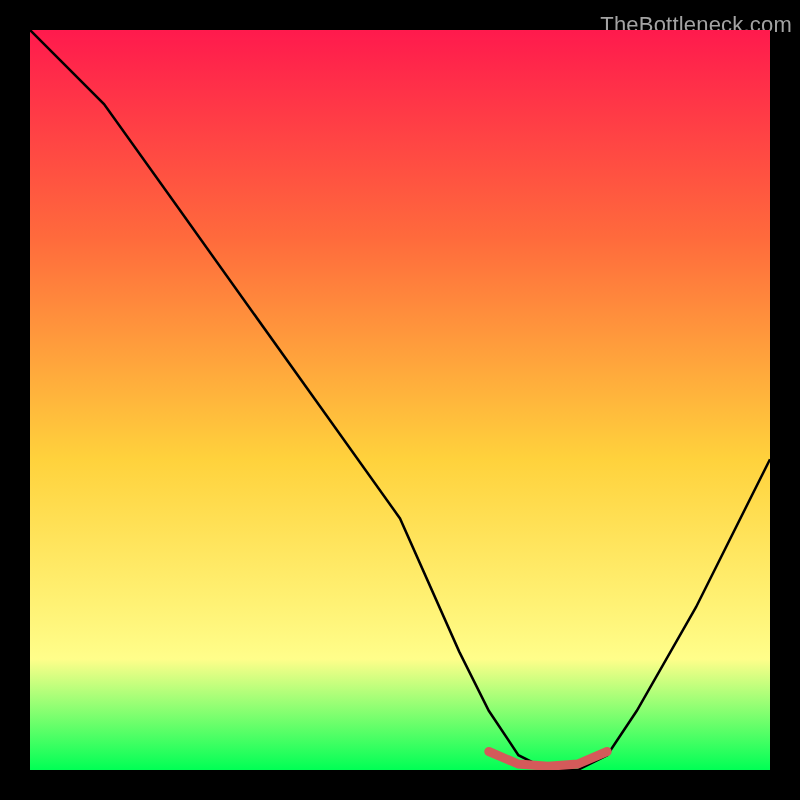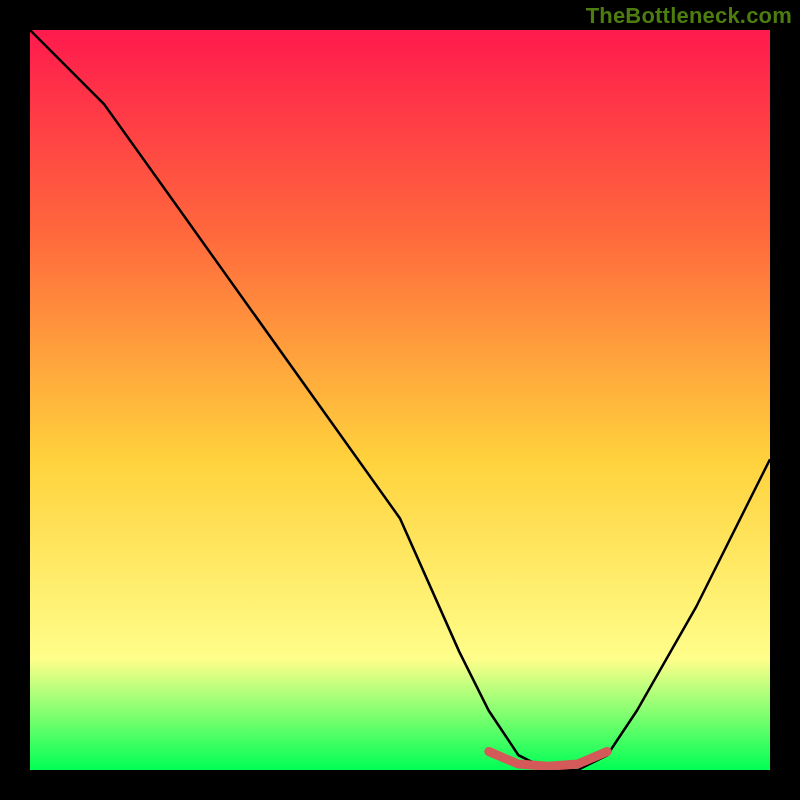--- a/index.html
+++ b/index.html
@@ -20,25 +20,25 @@
   }
   .plot {
     position: absolute;
     top: 30px;
     left: 30px;
     width: 740px;
     height: 740px;
   }
   .watermark {
     position: absolute;
-    top: 3px;
+    top: 12px;
     right: 8px;
-    color: #4d7c0f;
+    color: #a3a3a3;
     font-size: 22px;
-    font-weight: 700;
+    font-weight: 400;
     letter-spacing: 0.2px;
   }
   svg {
     display: block;
   }
 </style>
 </head>
 <body>
 
 <div class="frame">

